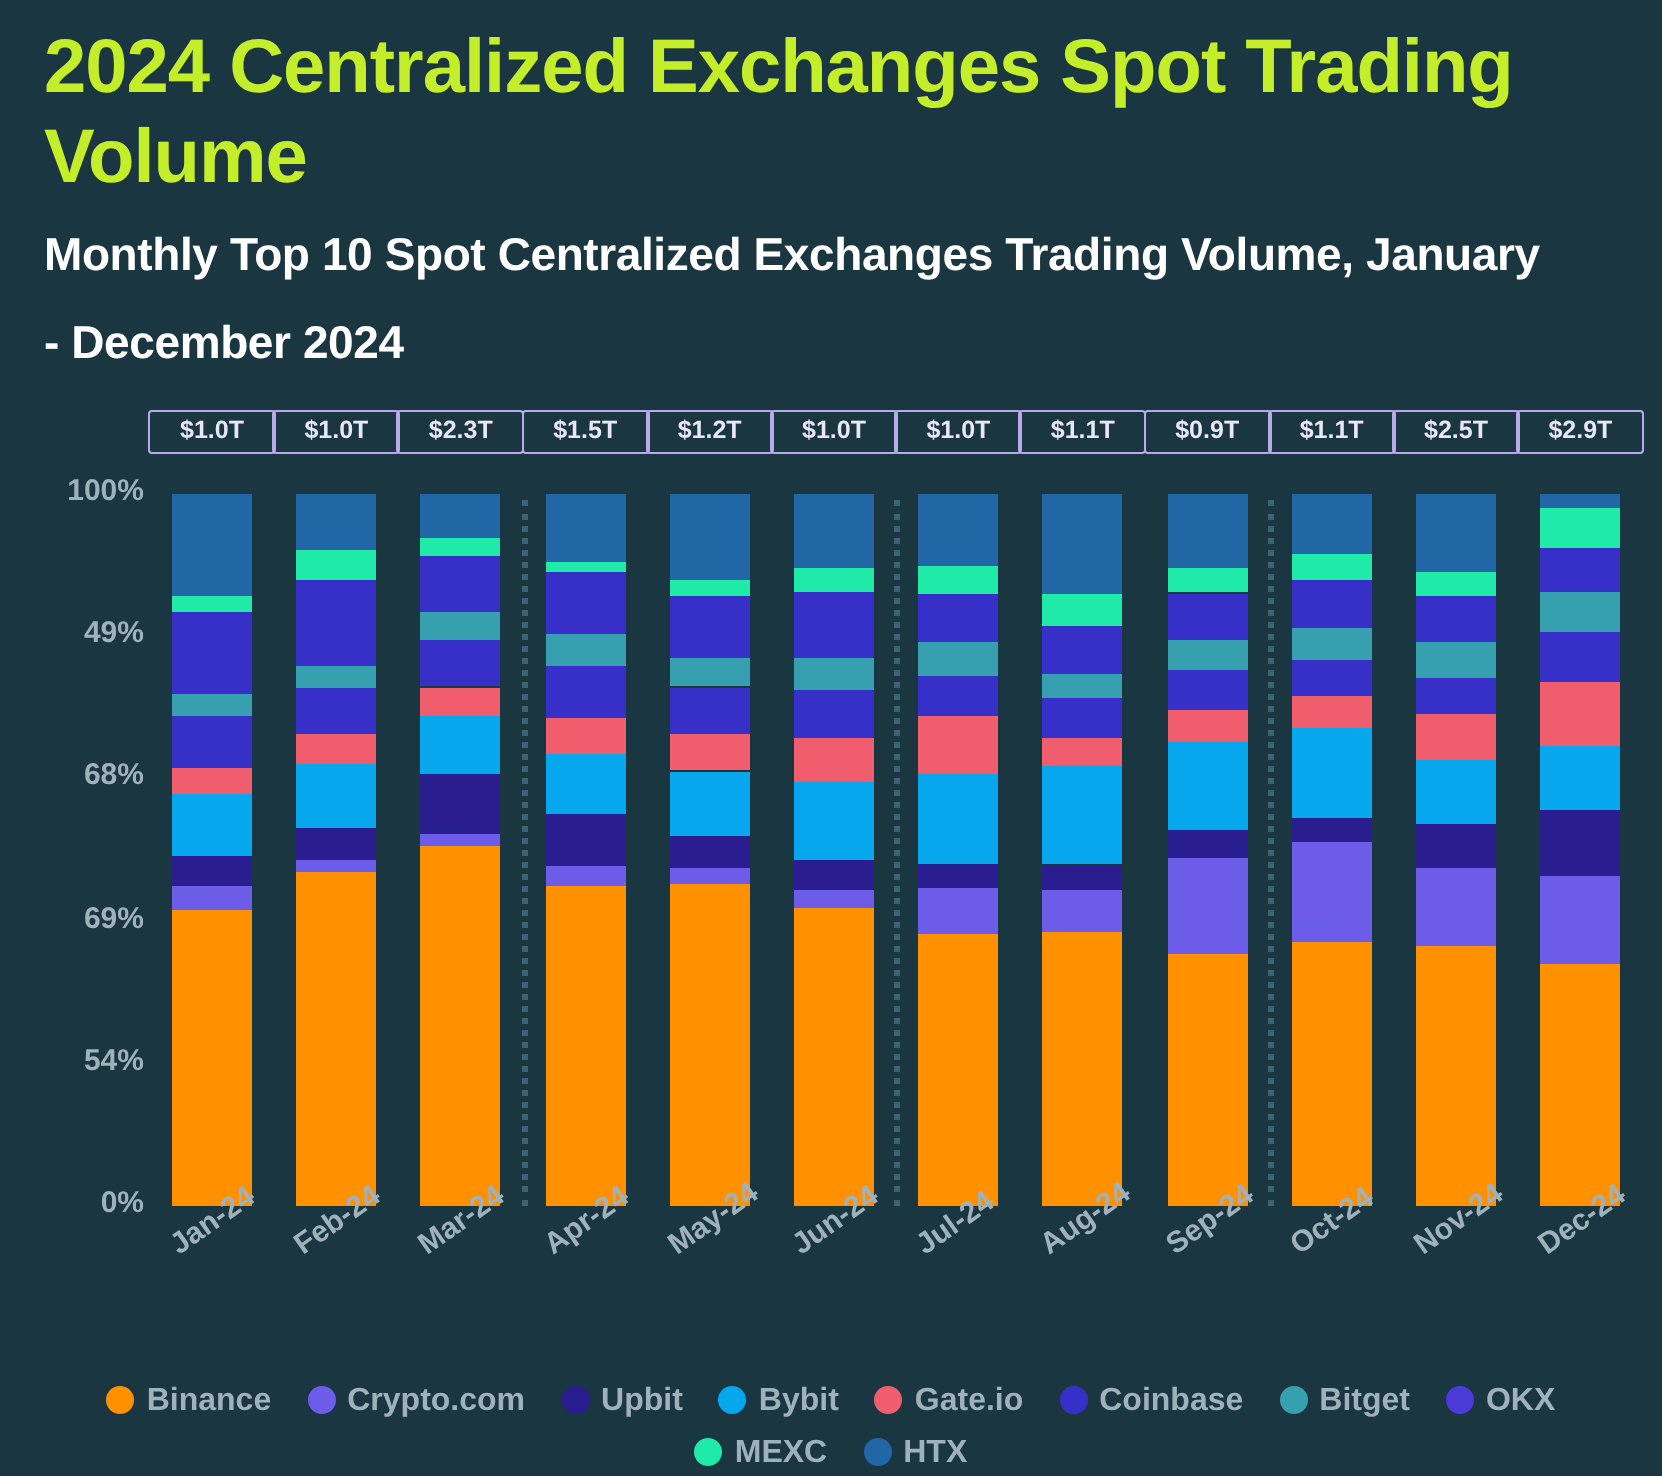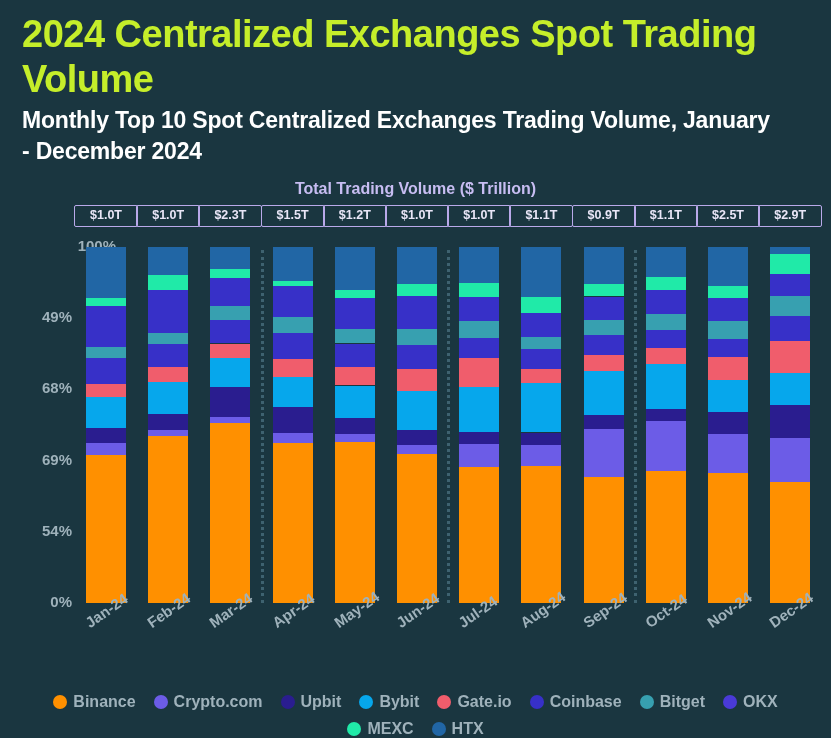--- a/index.html
+++ b/index.html
@@ -29,21 +29,21 @@
     letter-spacing: -0.5px;
   }
   #subtitle {
     position: absolute;
     left: 22px;
     top: 105px;
     width: 760px;
     color: #ffffff;
     font-size: 23px;
     font-weight: bold;
-    line-height: 31px;
+    line-height: 44px;
     letter-spacing: -0.2px;
   }
 
   
   #vol-header {
     position: absolute;
     left: 0;
     top: 180px;
     width: 831px;
     text-align: center;
@@ -141,29 +141,28 @@
     vertical-align: baseline;
   }
 </style>
 </head>
 <body>
 
 <div id="page">
 
   <div id="title">2024 Centralized Exchanges Spot Trading Volume</div>
   <div id="subtitle">Monthly Top 10 Spot Centralized Exchanges Trading Volume, January - December 2024</div>
-  <div id="vol-header">Total Trading Volume ($ Trillion)</div>
 
   <div id="plot">
       <div class="ytick" style="top: 603px; left: 0px; width: 72px;">0%</div>
       <div class="ytick" style="top: 531.8px; left: 0px; width: 72px;">54%</div>
       <div class="ytick" style="top: 460.6px; left: 0px; width: 72px;">69%</div>
       <div class="ytick" style="top: 389.4px; left: 0px; width: 72px;">68%</div>
       <div class="ytick" style="top: 318.2px; left: 0px; width: 72px;">49%</div>
-      <div class="ytick" style="top: 247px; left: 0px; width: 72px; margin-left: 44px;">100%</div>
+      <div class="ytick" style="top: 247px; left: 0px; width: 72px;">100%</div>
       <div class="qsep" style="left: 260.6px; top: 250px; height: 353px;"></div>
       <div class="qsep" style="left: 447.2px; top: 250px; height: 353px;"></div>
       <div class="qsep" style="left: 633.8px; top: 250px; height: 353px;"></div>
       <div class="bar" style="left: 86px; top: 247px; width: 40px; height: 356px;">
         <div class="seg" style="background: rgb(255, 144, 0); bottom: 0px; height: 147.74px;"></div>
         <div class="seg" style="background: rgb(108, 92, 231); bottom: 147.74px; height: 12.104px;"></div>
         <div class="seg" style="background: rgb(42, 29, 143); bottom: 159.844px; height: 14.952px;"></div>
         <div class="seg" style="background: rgb(6, 167, 236); bottom: 174.796px; height: 30.972px;"></div>
         <div class="seg" style="background: rgb(240, 93, 108); bottom: 205.768px; height: 12.816px;"></div>
         <div class="seg" style="background: rgb(55, 48, 200); bottom: 218.584px; height: 25.988px;"></div>

